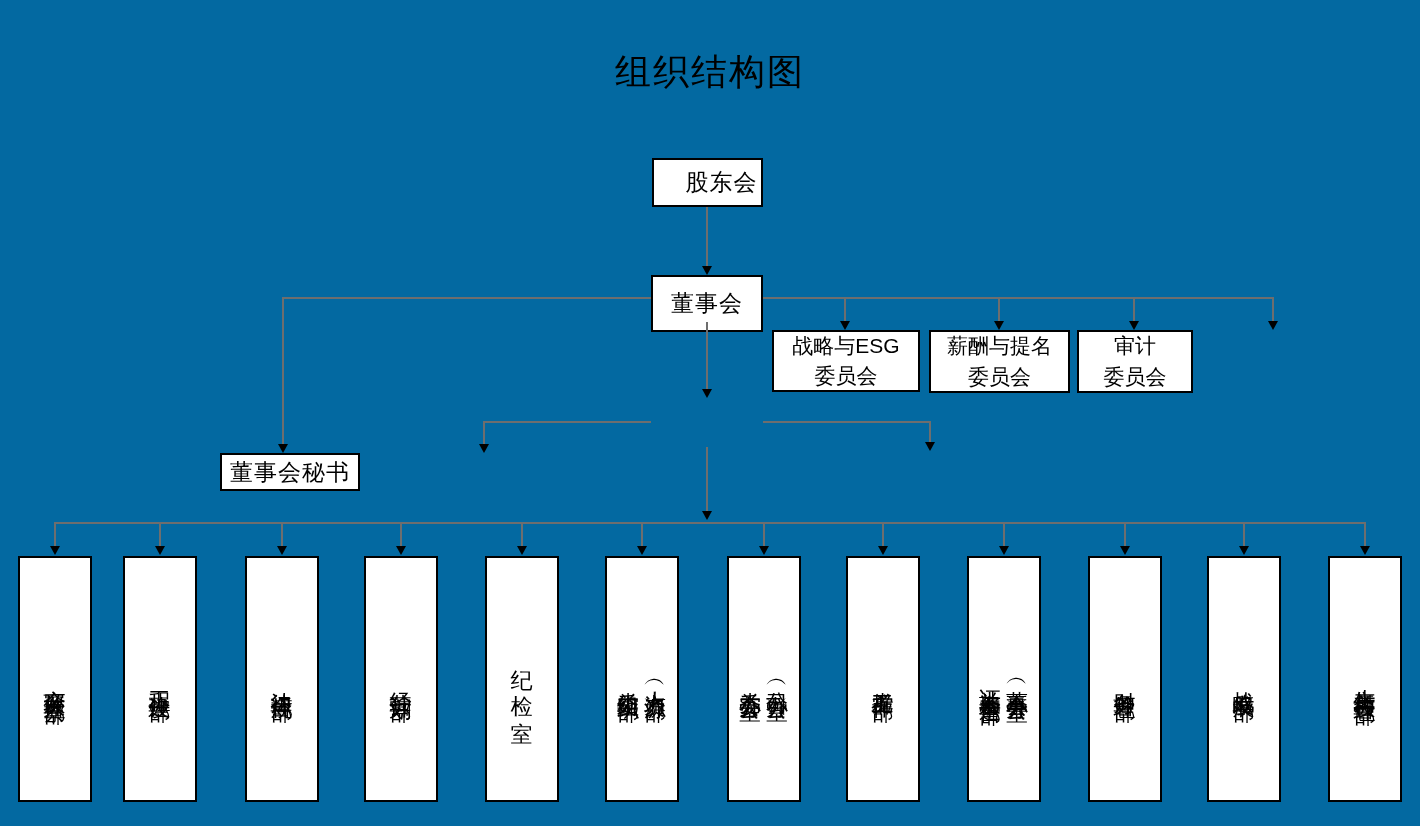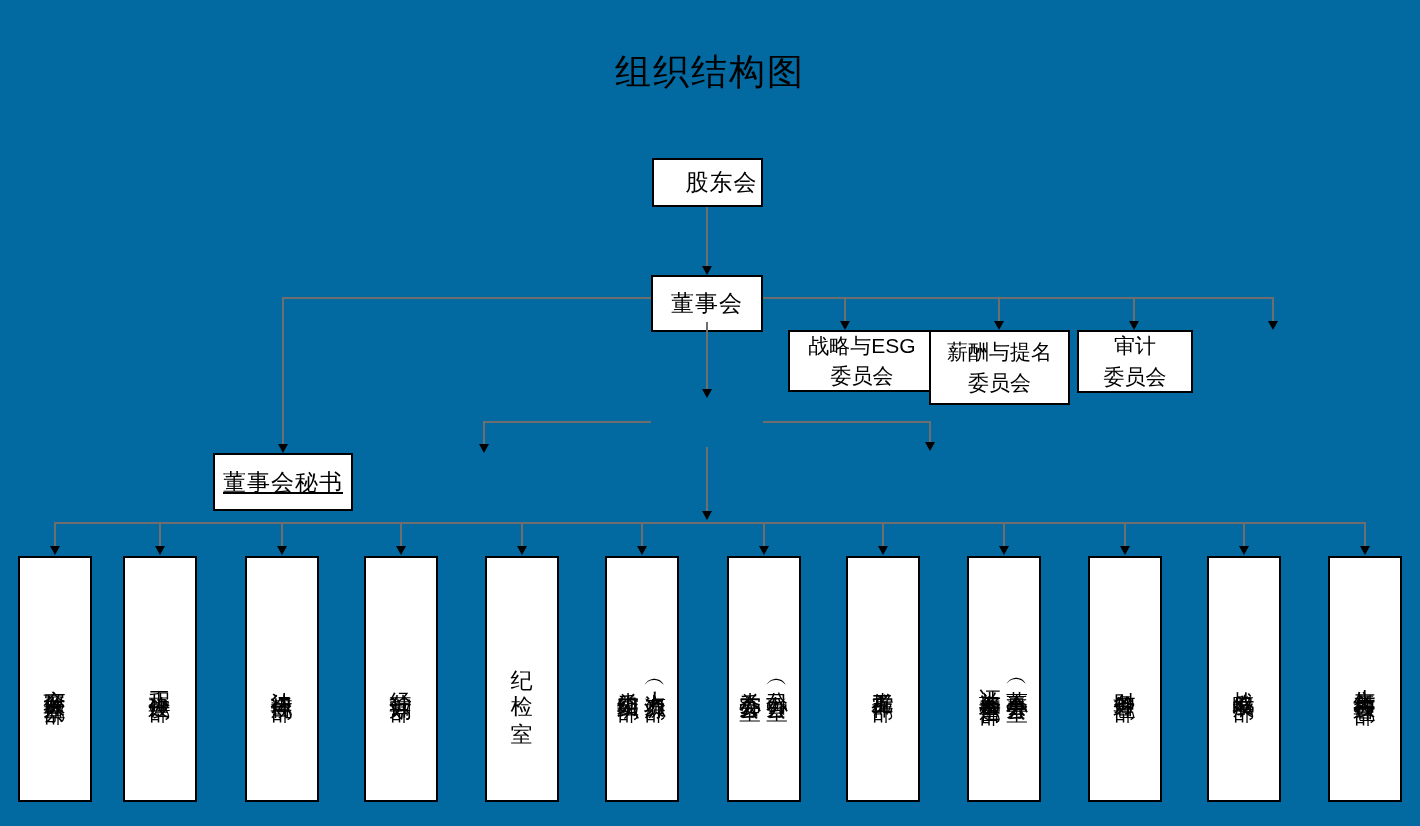--- a/index.html
+++ b/index.html
@@ -33,25 +33,25 @@
 </style>
 </head>
 <body>
 
 <div id="canvas">
 
   <div class="title">组织结构图</div>
 
   <div class="box node" style="left:652px;top:158px;width:111px;height:49px;padding-left:28px;">股东会</div>
   <div class="box node" style="left:651px;top:275px;width:112px;height:57px;">董事会</div>
-  <div class="box node" style="left:213px;top:453px;width:140px;height:58px;text-decoration:underline;">董事会秘书</div>
+  <div class="box node" style="left:220px;top:453px;width:140px;height:38px;">董事会秘书</div>
 
-  <div class="box committee" style="left:772px;top:330px;width:148px;height:62px;margin-left:16px;">战略与ESG
+  <div class="box committee" style="left:772px;top:330px;width:148px;height:62px;">战略与ESG
 委员会</div>
-  <div class="box committee" style="left:929px;top:330px;width:141px;height:75px;">薪酬与提名
+  <div class="box committee" style="left:929px;top:330px;width:141px;height:63px;">薪酬与提名
 委员会</div>
   <div class="box committee" style="left:1077px;top:330px;width:116px;height:63px;">审计
 委员会</div>
 
   <div class="box dept" style="left:18px;">
       <span class="vtext">安全环保监察部</span>
     </div>
   <div class="box dept" style="left:123px;">
       <span class="vtext">工程建设部</span>
     </div>

